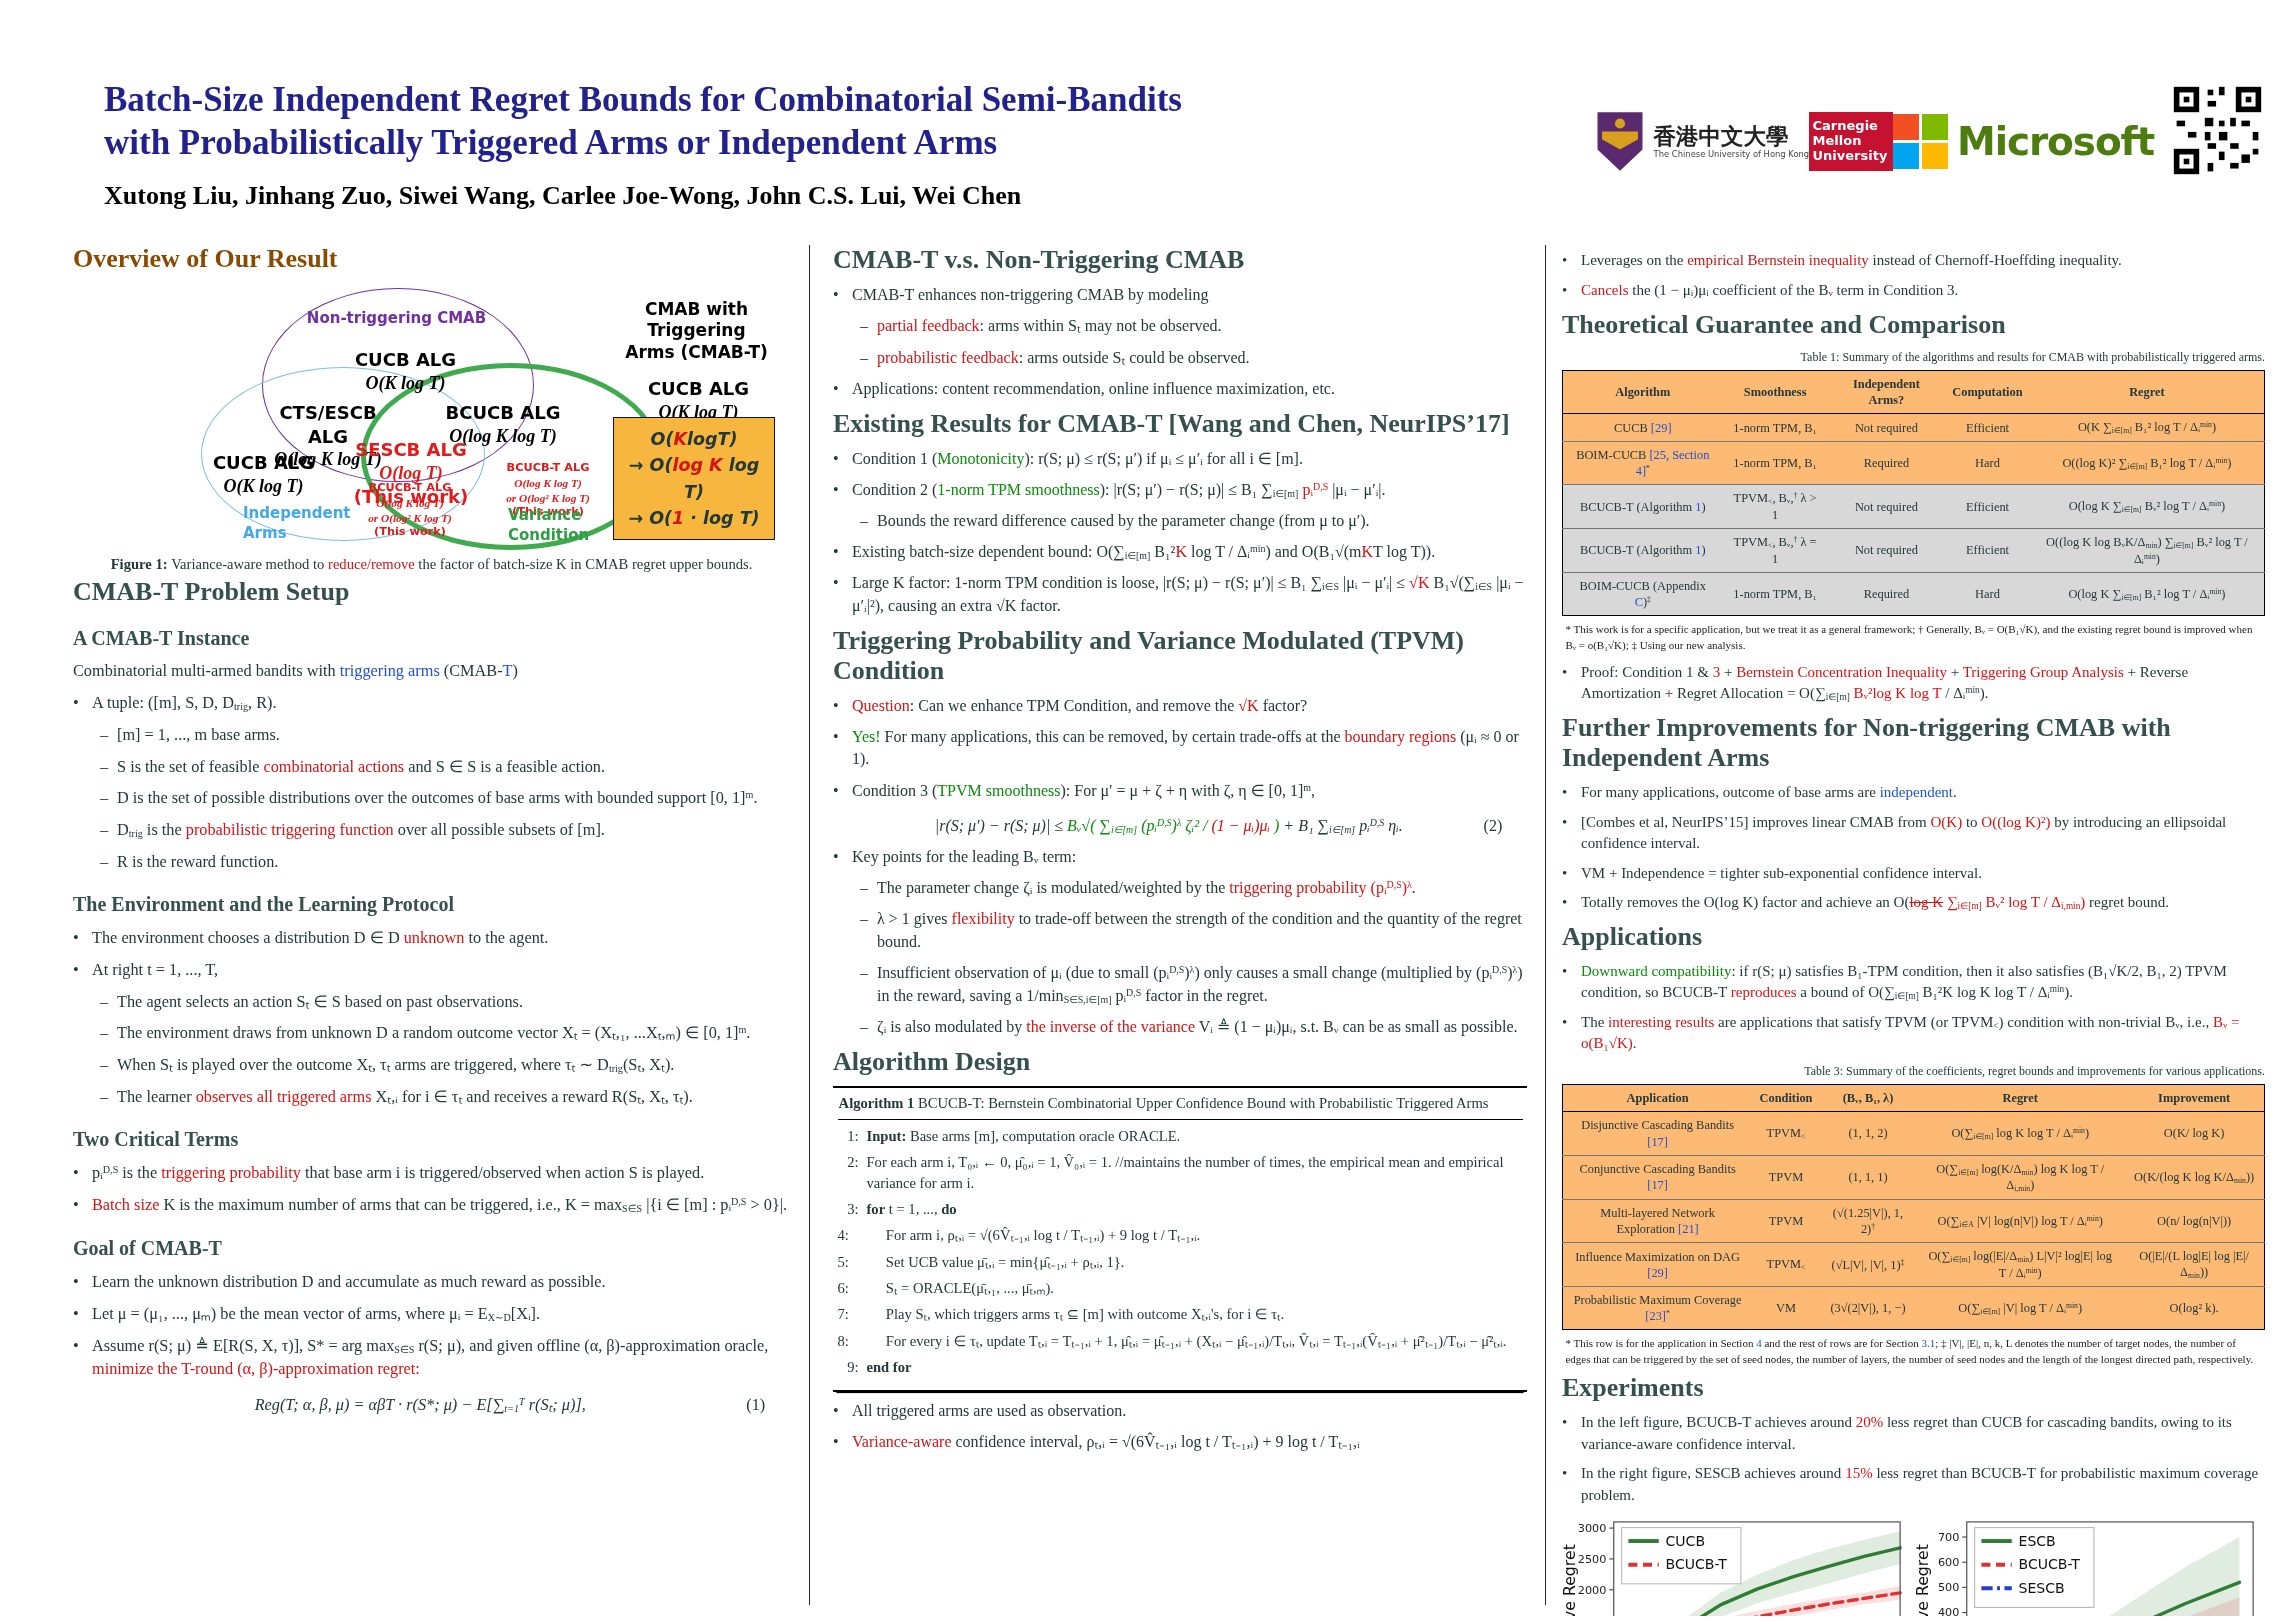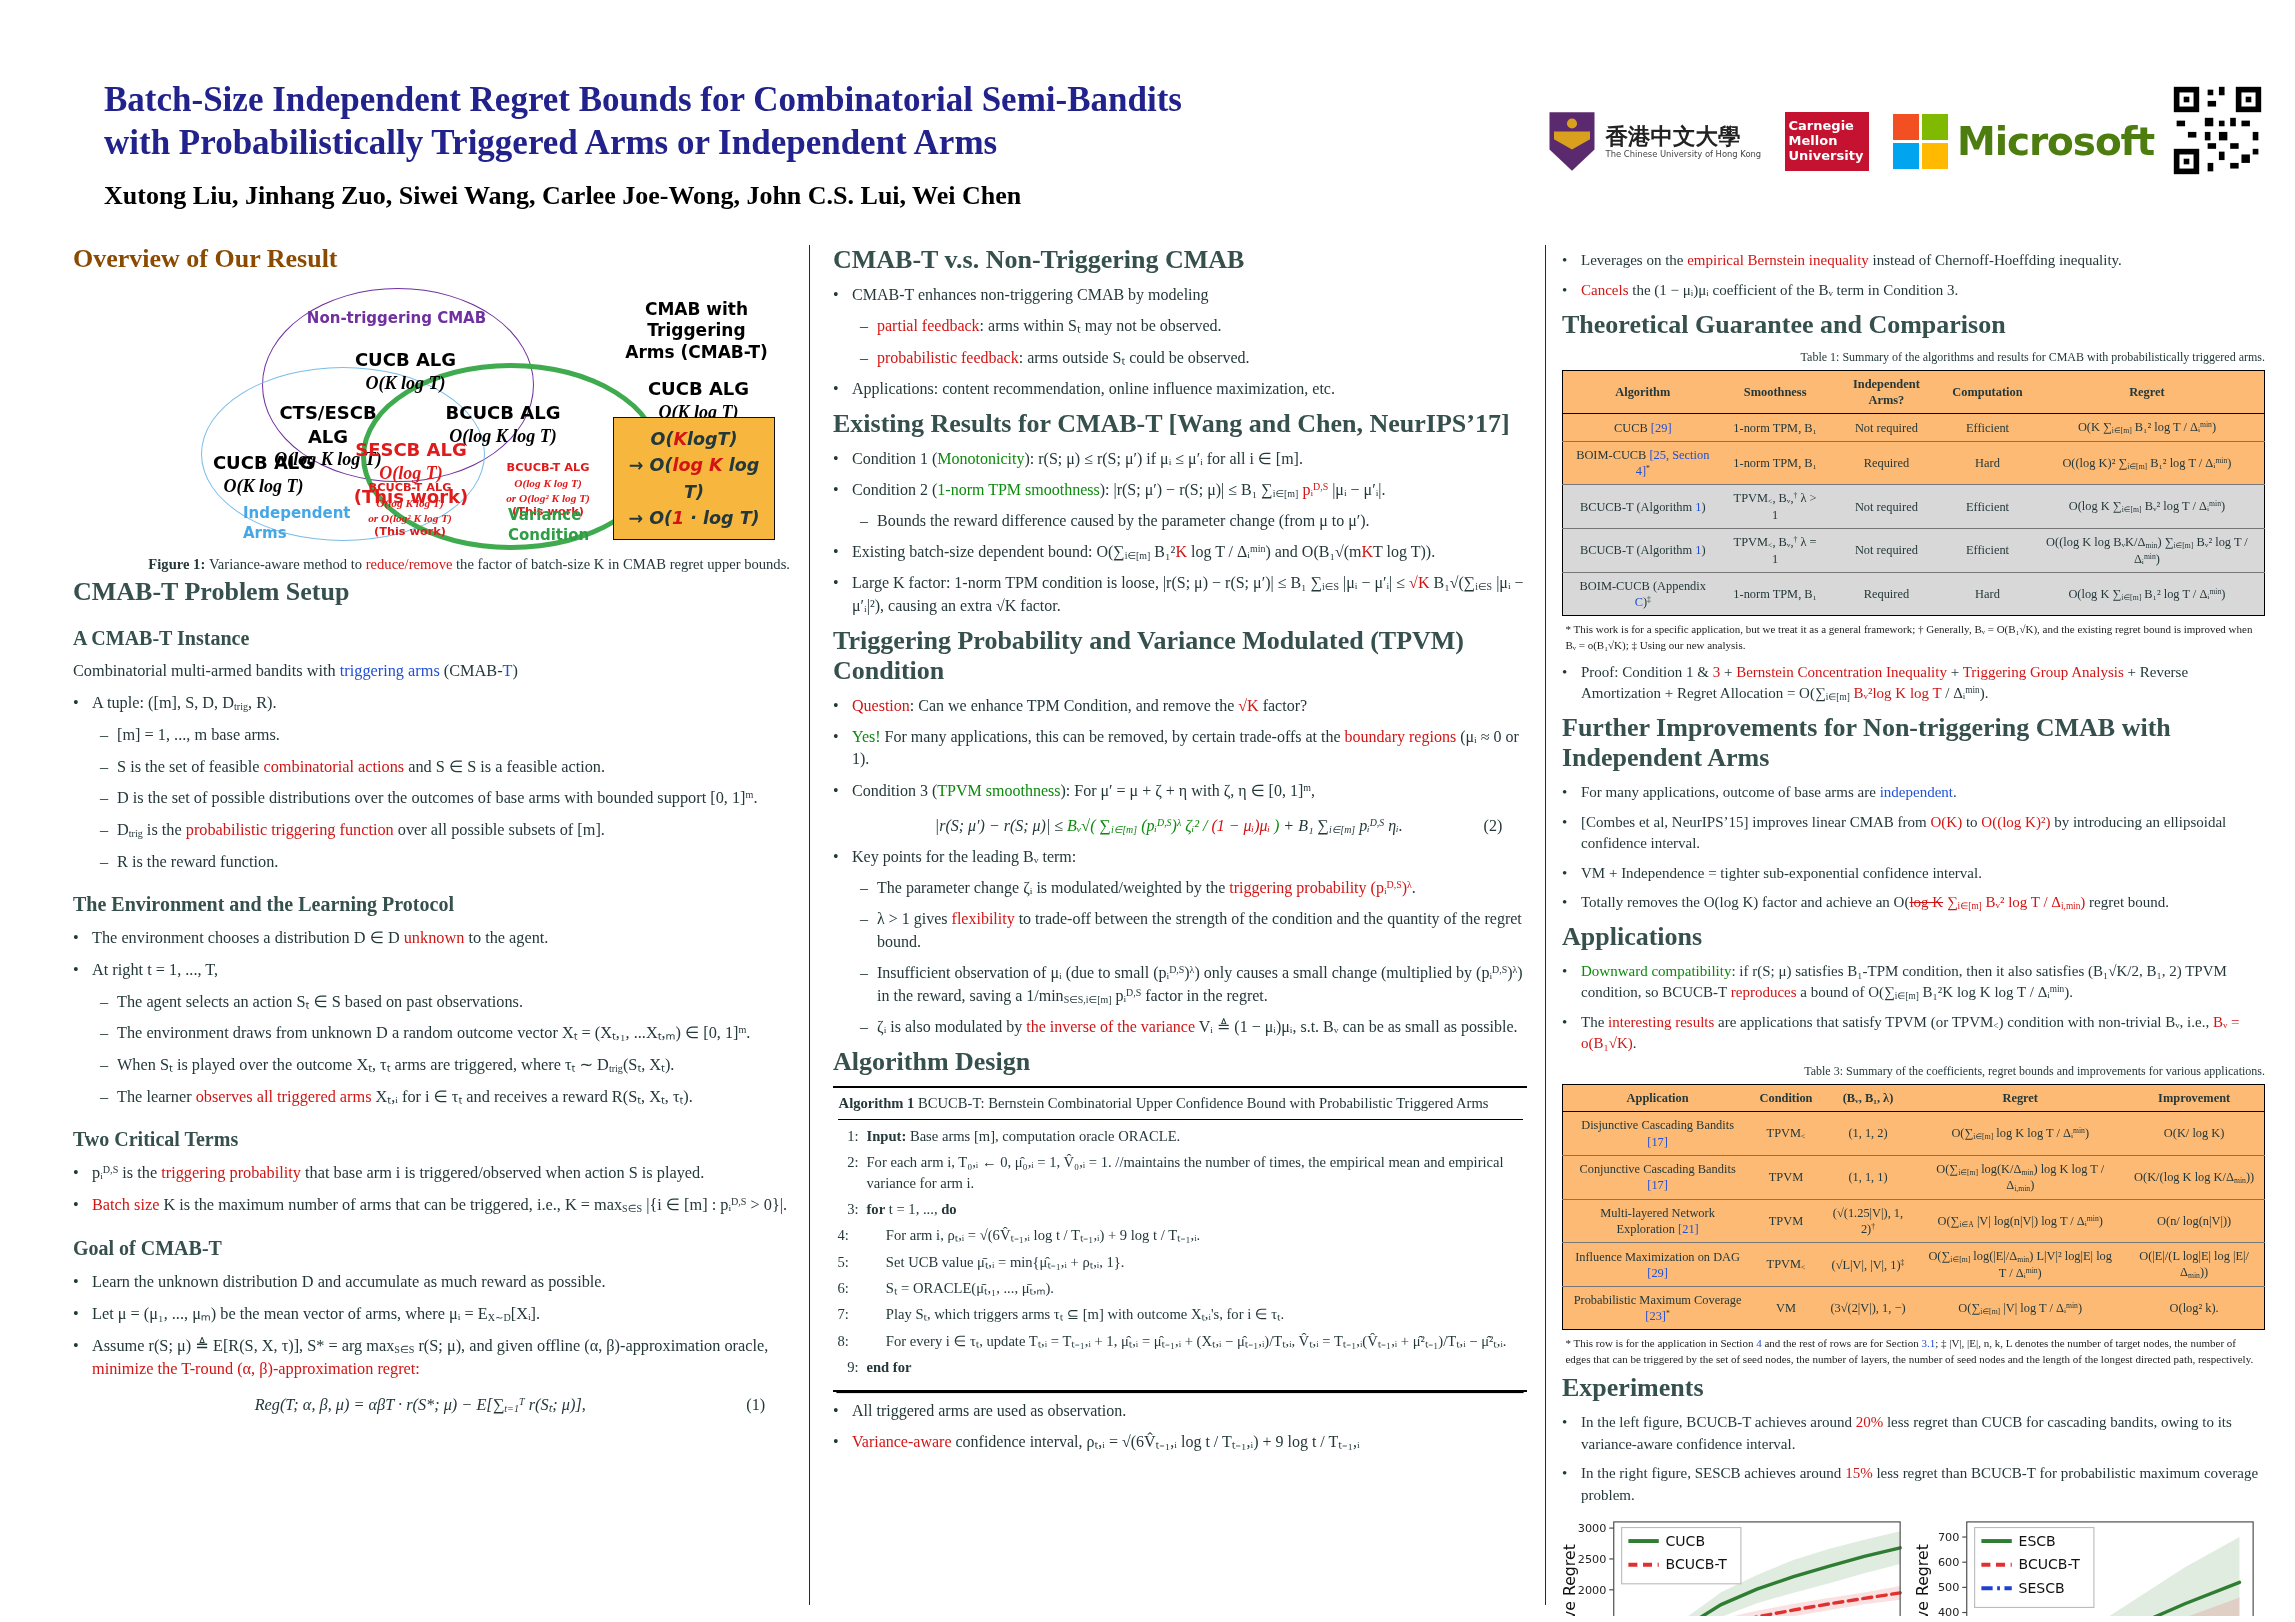--- a/index.html
+++ b/index.html
@@ -2,21 +2,21 @@
 <html style="font-size:9px"><head>
 <meta charset="utf-8">
 <style>
   html,body{margin:0;padding:0}
   body{width:2295px;height:1622px;background:#ffffff;font-family:"Liberation Serif",serif;color:#24383a;overflow:hidden;position:relative}
   .poster{position:absolute;inset:0}
 
   
   .title{position:absolute;left:104px;top:79px;width:1465px;font-size:35px;font-weight:700;color:#22228c;line-height:1.22}
   .authors{position:absolute;left:104px;top:181px;width:1465px;font-size:26px;font-weight:700;color:#000}
-  .logos{position:absolute;top:110px;right:141px;display:flex;align-items:center;gap:24px}
+  .logos{position:absolute;top:110px;right:141px;display:flex;align-items:center;}
   .cuhk{display:flex;align-items:center;gap:8px}
   .cuhk-txt{display:flex;flex-direction:column;line-height:1.15}
   .cuhk-cn{font-size:22.5px;font-weight:700;color:#222;font-family:"DejaVu Sans",sans-serif}
   .cuhk-en{font-size:8.4px;color:#444;font-family:"DejaVu Sans",sans-serif}
   .cmu{width:84px;height:59px;background:#c41230;color:#fff;display:flex;align-items:center;justify-content:center;text-align:left;font-family:"DejaVu Sans",sans-serif;font-size:13px;font-weight:700;line-height:1.15;padding:3.4px;box-sizing:border-box}
   .ms{display:flex;align-items:center;gap:9px}
   .ms-grid{display:grid;grid-template-columns:26px 26px;grid-template-rows:26px 26px;gap:2.8px}
   .ms-grid div{width:26px;height:26px}
   .ms-word{font-family:"DejaVu Sans",sans-serif;font-size:39px;font-weight:700;color:#4d7c0f;letter-spacing:-1.1px}
   .qr{position:absolute;top:84px;right:31px}
@@ -59,21 +59,21 @@
   .e-green{left:288px;top:80px;width:290px;height:177px;border:5px solid #3faa4e}
   .vlabel{position:absolute;text-align:center;font-size:18px;font-weight:700;line-height:1.3}
   .vlabel .frm{font-family:"Liberation Serif",serif;font-style:italic}
   .vl-purple{color:#7030a0;font-size:15px}
   .vl-blue{color:#45a7e6;font-size:15px;text-align:left}
   .vl-green{color:#2e9e44;font-size:15px;text-align:left}
   .vl-red{color:#e01b1b}
   .vl-black{color:#000}
   .vrt{position:absolute;left:535px;top:16px;width:177px;text-align:center;font-size:17px;font-weight:700;color:#000;line-height:1.25}
   .obox{position:absolute;left:540px;top:134px;width:162px;padding:8px 4.5px;background:#f7b73e;border:1.7px solid #111;text-align:center;font-weight:700;font-size:17.5px;font-style:italic;line-height:1.5;box-sizing:border-box}
-  .figcap{text-align:right;font-size:14.6px;margin:4.5px 0 2.3px}
+  .figcap{text-align:center;font-size:14.6px;margin:4.5px 0 2.3px}
 
   
   .algbox{border-top:2.3px solid #000;border-bottom:2.3px solid #000;padding:3.4px 4.5px 6.8px;margin:5.6px 0;font-size:14.6px;box-shadow:0 4.5px 0 -3.4px #000}
   .alg-title{padding:3.4px 1.1px 5.6px;border-bottom:1.4px solid #000;line-height:1.3}
   .algbox .bullet{margin:5.6px 0}
   .alg-line .mk{flex:0 0 29px;text-align:right;padding-right:8px;box-sizing:border-box}
   .algbox .bullet.lvl1{margin-left:0}
   .algbox .lvl1 .bt{padding-left:29px}
 
   

